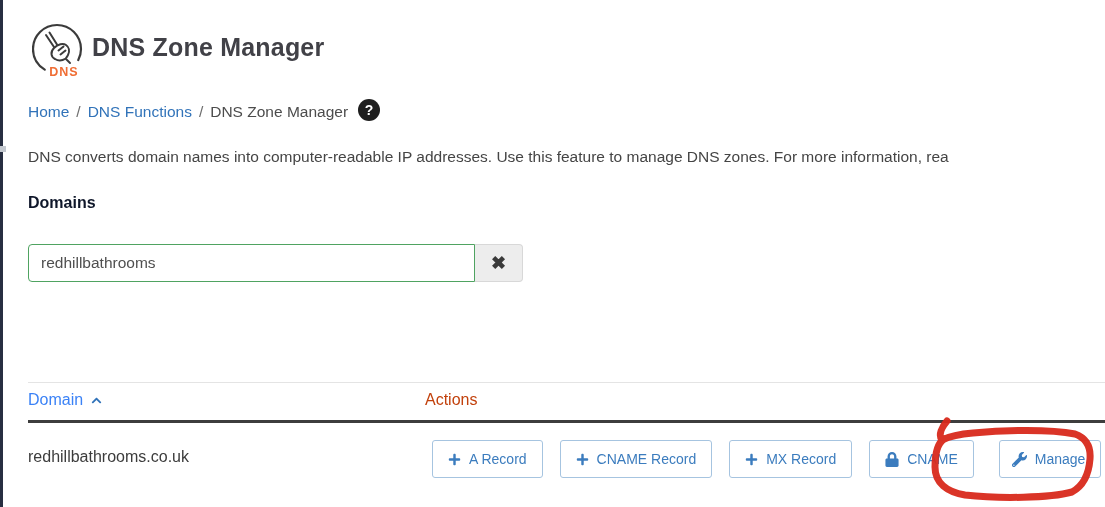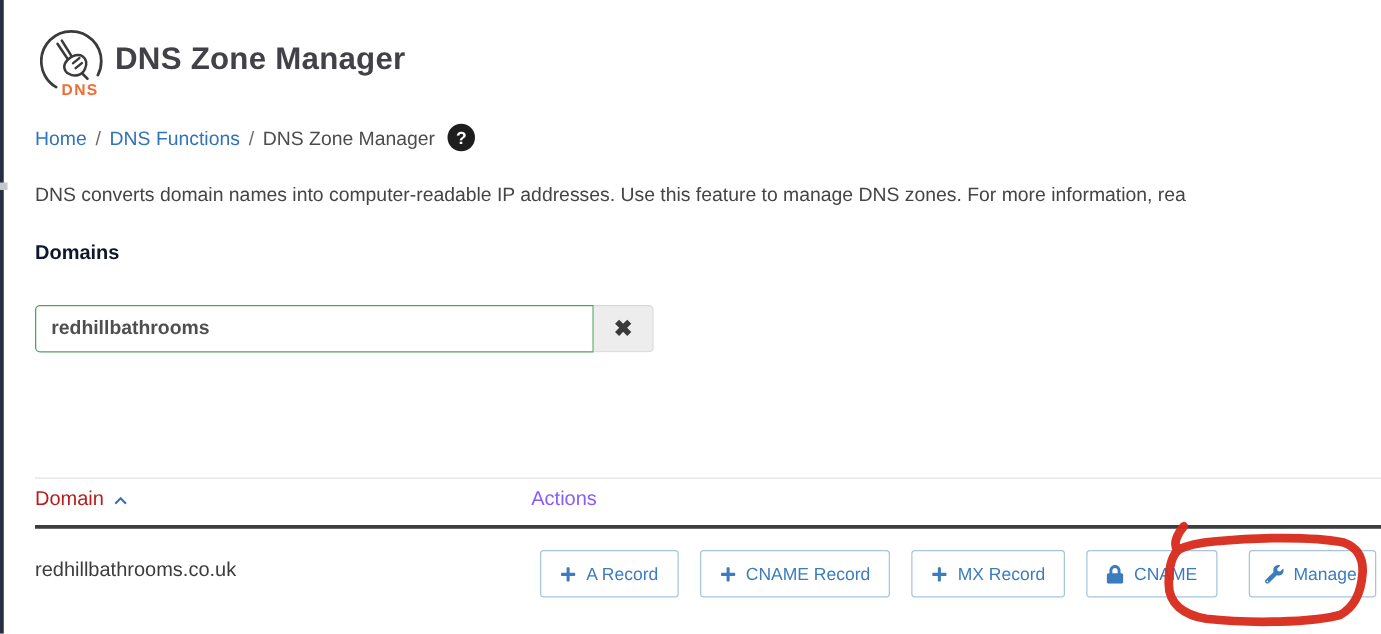--- a/index.html
+++ b/index.html
@@ -46,39 +46,39 @@
     position:absolute; left:28px; top:194px;
     font-size:16px; font-weight:600; color:#0f172a;
   }
 
   .filter-group { position:absolute; left:28px; top:244px; display:flex; align-items:stretch; }
   .filter-input {
     width:447px; height:38px;
     border:1px solid #4fa361; border-radius:4px 0 0 4px;
     padding:0 12px; font-size:15.5px; color:#4f4f4f;
     font-family:"Liberation Sans", sans-serif;
-    outline:none; background:#fff;font-weight:bold;
+    outline:none; background:#fff;
   }
   .clear-btn {
     width:48px; height:38px;
     background:#ededed; border:1px solid #d8d8d8; border-left:none;
     border-radius:0 4px 4px 0;
     display:flex; align-items:center; justify-content:center;
     font-size:18px; font-weight:bold; color:#3a3a3a; cursor:pointer;
   }
 
   .table-top-line { position:absolute; left:28px; top:382px; width:1077px; height:1px; background:#e4e4e4; }
   .table-header-line { position:absolute; left:28px; top:420px; width:1077px; height:3px; background:#3d3d3d; }
 
   .col-domain {
     position:absolute; left:28px; top:391px;
     display:flex; align-items:center; gap:7px;
-    font-size:16px; color:#b91c1c; cursor:pointer; text-decoration:none;
+    font-size:16px; color:#3b82f6; cursor:pointer; text-decoration:none;
   }
-  .col-actions { position:absolute; left:425px; top:391px; font-size:16px; color:#8b5cf6; }
+  .col-actions { position:absolute; left:425px; top:391px; font-size:16px; color:#c2410c; }
 
   .domain-cell { position:absolute; left:28px; top:448px; font-size:16px; color:#3c3c3c; }
 
   .actions-cell { position:absolute; left:432px; top:440px; display:flex; gap:17px; }
   .action-btn {
     height:38px; padding:0 15px;
     background:#ffffff; border:1px solid #a6c4e0; border-radius:3px;
     color:#3b7cbe; font-size:14px;
     display:inline-flex; align-items:center; gap:8px;
     font-family:"Liberation Sans", sans-serif; cursor:pointer; white-space:nowrap;

